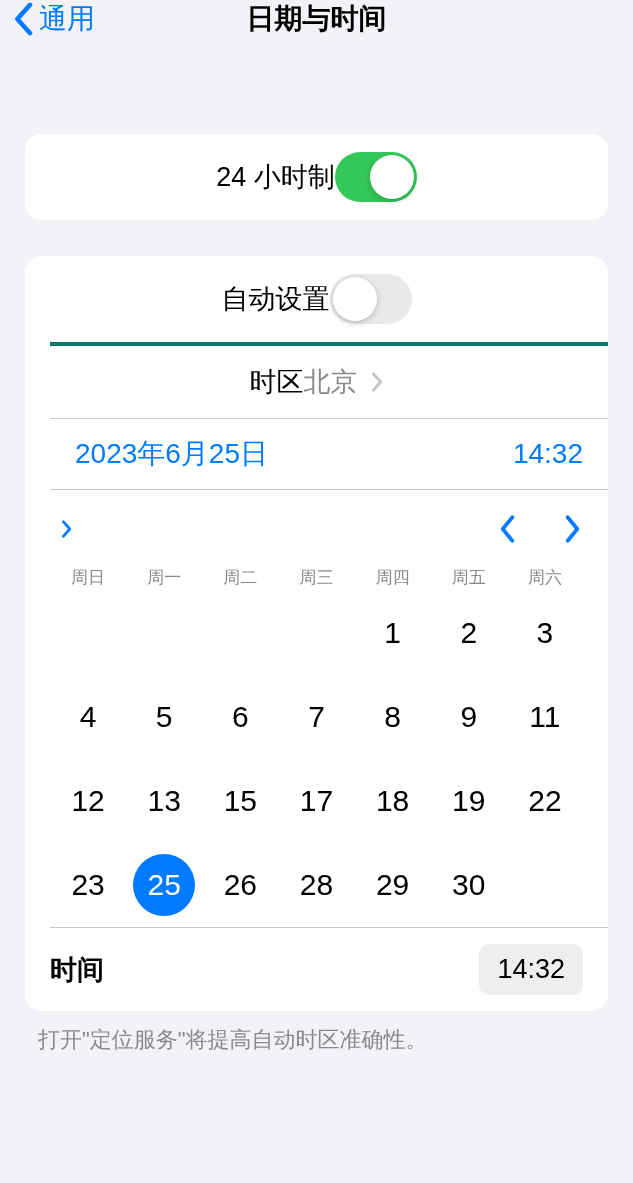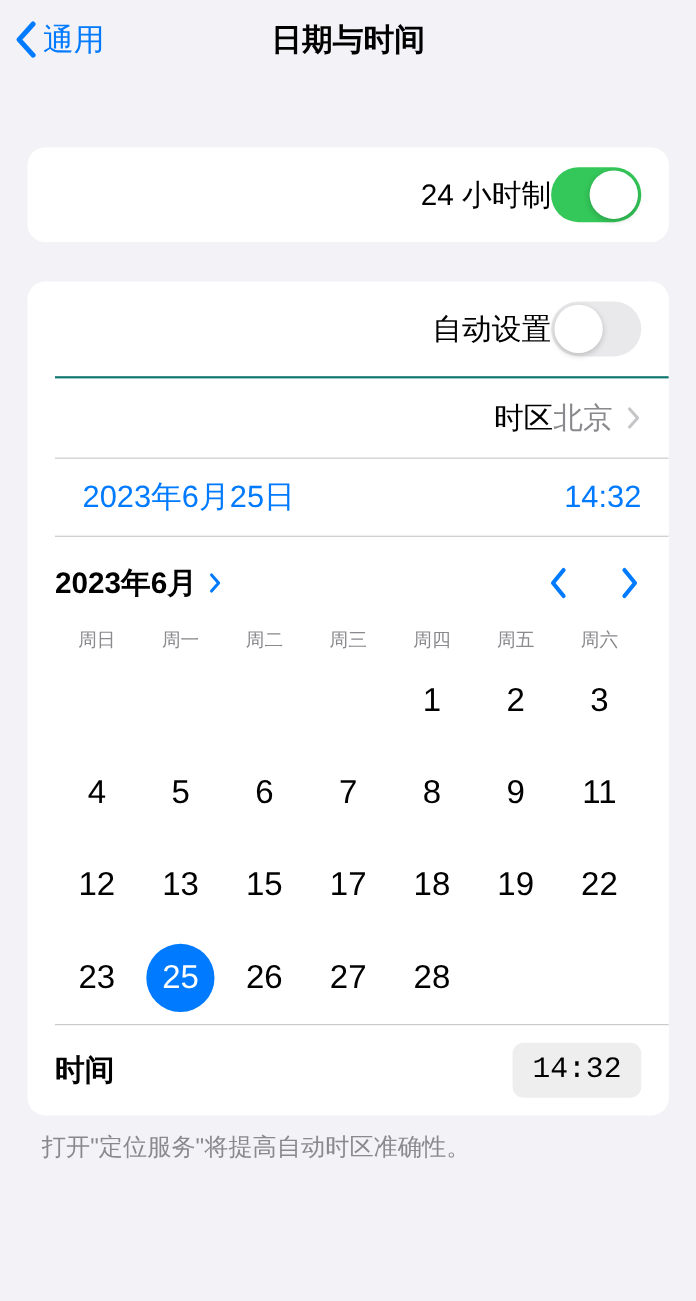--- a/index.html
+++ b/index.html
@@ -11,21 +11,21 @@
     body {
       width: 633px;
       height: 1183px;
       background: #f2f2f7;
       font-family: -apple-system, "SF Pro Text", "Helvetica Neue", Arial, sans-serif;
       color: #000;
       overflow: hidden;
     }
     .header {
       display: flex;
-      align-items: center;
+      align-items: flex-start;
       height: 72px;
       position: relative;
     }
     .back-btn {
       display: flex;
       align-items: center;
       color: #007aff;
       font-size: 28px;
       padding-left: 12px;
       cursor: pointer;
@@ -50,26 +50,26 @@
       background: #fff;
       border-radius: 16px;
       overflow: hidden;
     }
     .section.first {
       margin-top: 62px;
     }
     .row {
       display: flex;
       align-items: center;
-      justify-content: flex-end;
+      justify-content: center;
       padding: 18px 25px;
       min-height: 72px;
     }
     .row + .row {
-      border-top: 2px solid #0f766e;
+      border-top: 4px solid #0f766e;
       margin-left: 25px;
       padding-left: 0;
     }
     .row-label {
       font-size: 27px;
       font-weight: 400;
     }
     .switch {
       width: 82px;
       height: 50px;
@@ -209,21 +209,20 @@
       color: #fff;
       font-weight: 500;
     }
     .time-row {
       display: flex;
       align-items: center;
       justify-content: space-between;
       border-top: 1px solid #c6c6c8;
       margin-left: 25px;
       padding: 16px 25px 16px 0;
-      font-family: Liberation Mono, monospace;
     }
     .time-row-label {
       font-size: 27px;
       font-weight: 600;
     }
     .time-pill {
       background: #eeeeef;
       border-radius: 10px;
       padding: 10px 18px;
       font-size: 27px;
@@ -274,21 +273,20 @@
       </svg>
     </div>
   </div>
   <div class="datetime-row">
     <div class="datetime-date">2023年6月25日</div>
     <div class="datetime-time">14:32</div>
   </div>
   <div class="calendar-container">
     <div class="calendar-header">
       <div class="month-label">
-        <span>2023年6月</span>
         <svg viewBox="0 0 14 24">
           <polyline points="3,4 10,12 3,20" fill="none" stroke="#007aff" stroke-width="3" stroke-linecap="round" stroke-linejoin="round"></polyline>
         </svg>
       </div>
       <div class="month-nav">
         <div class="month-nav-btn">
           <svg viewBox="0 0 16 28">
             <polyline points="13,3 4,14 13,25" fill="none" stroke="#007aff" stroke-width="3.5" stroke-linecap="round" stroke-linejoin="round"></polyline>
           </svg>
         </div>
@@ -367,24 +365,27 @@
         <div class="day">
           <span>23</span>
         </div>
         <div class="day selected">
           <span>25</span>
         </div>
         <div class="day">
           <span>26</span>
         </div>
         <div class="day">
-          <span>27</span>
-        </div>
-        <div class="day">
           <span>28</span>
+        </div>
+        <div class="day">
+          <span>29</span>
+        </div>
+        <div class="day">
+          <span>30</span>
         </div>
       </div>
   </div>
   <div class="time-row">
     <div class="time-row-label">时间</div>
     <div class="time-pill">14:32</div>
   </div>
 </div>
 
 <div class="footer-note">打开"定位服务"将提高自动时区准确性。</div>

